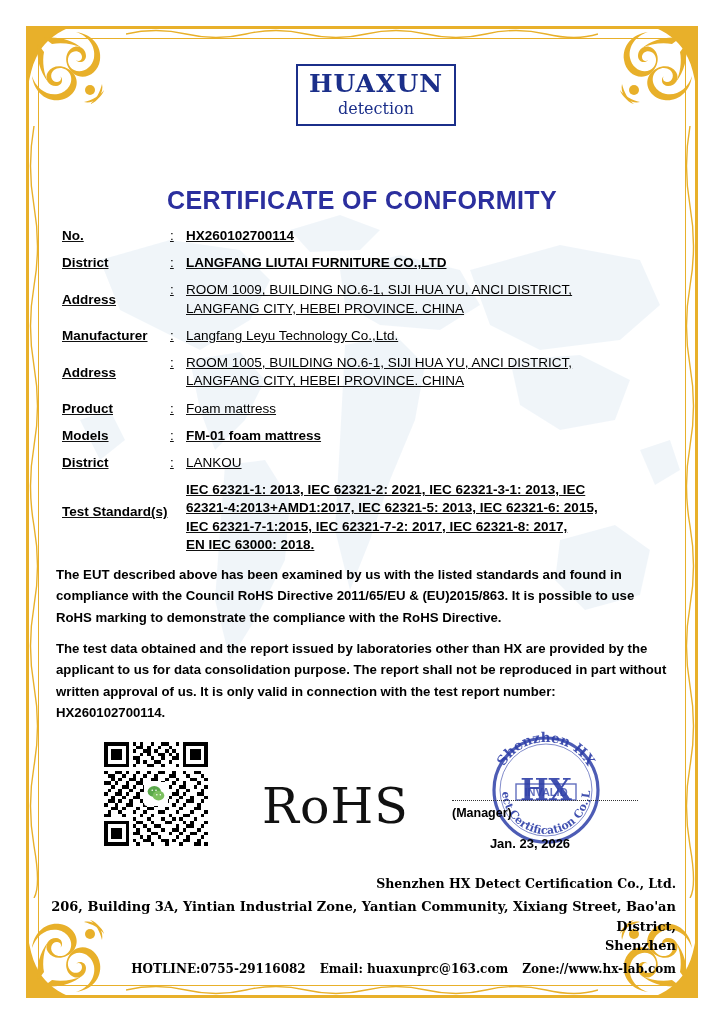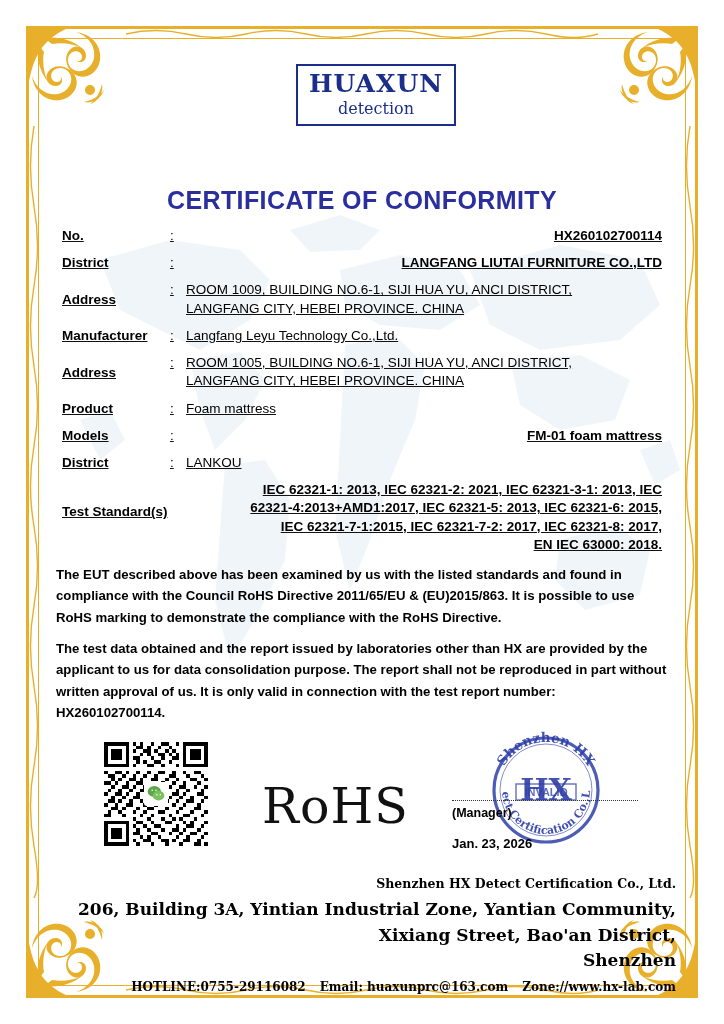--- a/index.html
+++ b/index.html
@@ -144,21 +144,21 @@
     color: #000;
     line-height: 1.35;
   }
   .f-value {
     flex: 1 1 auto;
     font-size: 13.5px;
     color: #000;
     line-height: 1.35;
     white-space: pre-line;
   }
-  .f-value.bold { font-weight: bold; text-align: right; }
+  .f-value.bold { font-weight: bold; }
   .f-label.two-line { padding-top: 10px; }
 
   .body-text {
     position: absolute;
     left: 56px;
     width: 612px;
     font-size: 13.2px;
     font-weight: bold;
     line-height: 1.62;
     color: #000;
@@ -217,24 +217,24 @@
     left: 452px;
     top: 806px;
     width: 186px;
     text-align: left;
     font-size: 12.5px;
     font-weight: bold;
     color: #000;
   }
   .issue-date {
     position: absolute;
-    left: 452px;
+    left: 437px;
     top: 836px;
     width: 186px;
-    text-align: left;
+    text-align: center;
     font-size: 13px;
     font-weight: bold;
     color: #000;
   }
 
   
   .footer {
     position: absolute;
     left: 48px;
     top: 876px;
@@ -242,21 +242,21 @@
     text-align: right;
     font-family: "DejaVu Serif", serif;
     color: #000;
   }
   .footer-company {
     font-size: 12.5px;
     font-weight: bold;
     margin-bottom: 6px;
   }
   .footer-address {
-    font-size: 17px;
+    font-size: 13px;
     font-weight: bold;
     line-height: 1.5;
     margin-bottom: 6px;
   }
   .footer-contact {
     font-size: 12px;
     font-weight: bold;
   }
   .footer-contact .sep { display: inline-block; width: 14px; }
 </style>

